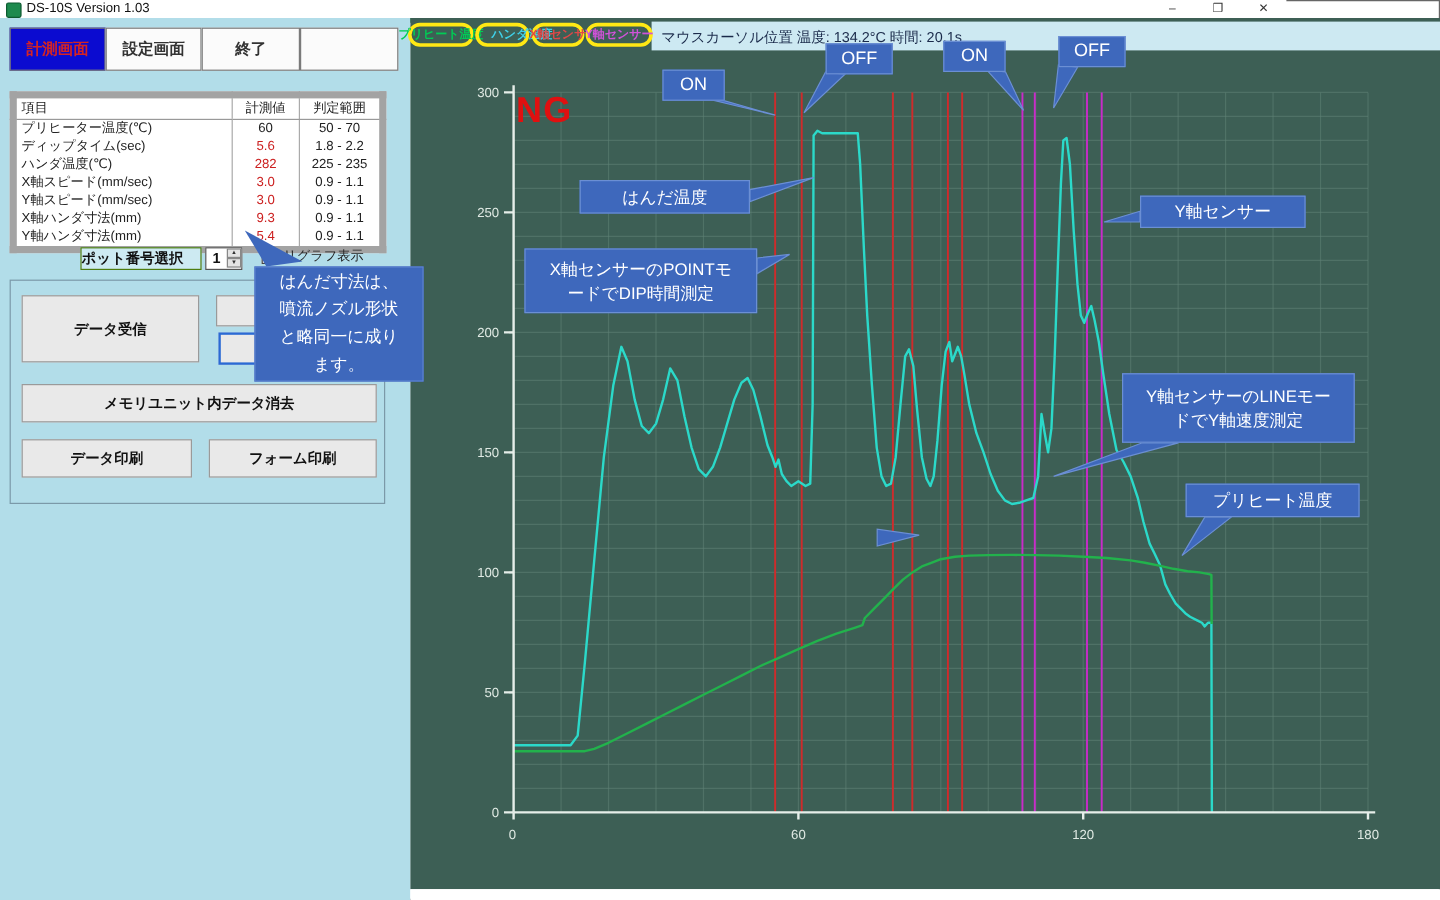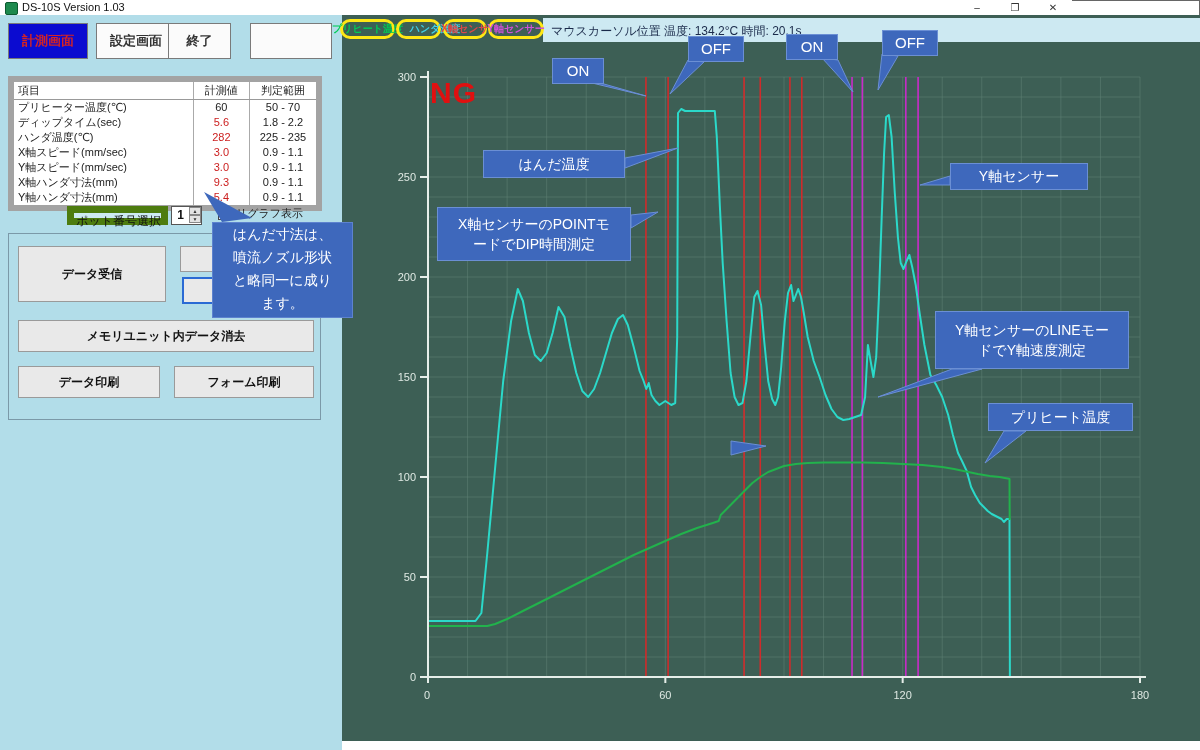--- a/index.html
+++ b/index.html
@@ -18,22 +18,22 @@
   
   .mtable{position:absolute;left:8px;top:76px;width:314px;height:122px;background:#fff;border:6px solid #a3a3a3;
           box-sizing:border-box;border-collapse:collapse;font-size:11px;color:#222;}
   .mtable td{padding:0 4px;height:15px;line-height:15px;white-space:nowrap;}
   .mtable .hdr td{height:17px;border-bottom:1px solid #999;}
   .mtable .c1{width:192px;}
   .mtable .c2{width:52px;text-align:center;border-left:1px solid #aaa;border-right:1px solid #aaa;}
   .mtable .c3{width:62px;text-align:center;}
   .mtable .ng{color:#cc2020;}
   
-  .potlabel{position:absolute;left:67px;top:206px;width:101px;height:19px;border:7px solid #4d7c0f;box-sizing:border-box;
-            font-size:12px;font-weight:normal;color:#111;text-align:right;line-height:17px;background:#cdeaf2;}
+  .potlabel{position:absolute;left:67px;top:206px;width:101px;height:19px;border:1px solid #4d7c0f;box-sizing:border-box;
+            font-size:12px;font-weight:bold;color:#111;text-align:left;line-height:17px;background:#cdeaf2;}
   .spinner{position:absolute;left:171px;top:206px;width:31px;height:19px;background:#fff;border:1px solid #555;box-sizing:border-box;}
   .spinval{position:absolute;left:0;top:0;width:17px;height:17px;font-size:12px;font-weight:bold;text-align:center;line-height:17px;color:#111;}
   .spinbtns{position:absolute;right:0;top:0;width:12px;height:17px;}
   .spinbtns div{height:8px;background:#e4e4e4;border:1px solid #888;box-sizing:border-box;font-size:5px;line-height:7px;text-align:center;color:#333;}
   .checkbox{position:absolute;left:218px;top:207px;width:11px;height:11px;background:#fff;border:1px solid #444;}
   .checklabel{position:absolute;left:236px;top:206px;font-size:11px;color:#222;}
   .groupbox{position:absolute;left:8px;top:233px;width:313px;height:187px;border:1px solid #7b99a8;box-sizing:border-box;}
   .btn{position:absolute;background:#e9e9e9;border:1px solid #9a9a9a;box-sizing:border-box;font-size:12px;font-weight:bold;
        color:#111;text-align:left;display:flex;align-items:center;justify-content:center;}
   .btn.focus{border:2px solid #2a6ad4;}
@@ -71,22 +71,22 @@
     <div class="app-icon"></div>
     <div class="title-text">DS-10S Version 1.03</div>
     <div class="winbtn" style="right:76px;">–</div>
     <div class="winbtn" style="right:38px;">❐</div>
     <div class="winbtn" style="right:0;">✕</div>
   </div>
 
   <div class="leftpanel"></div>
 
   <div class="tab active" style="left:8px;width:80px;">計測画面</div>
-  <div class="tab" style="left:88px;width:80px;margin-left:8px;">設定画面</div>
-  <div class="tab" style="left:168px;width:63px;">終了</div>
+  <div class="tab" style="left:88px;width:80px;">設定画面</div>
+  <div class="tab" style="left:168px;width:82px;">終了</div>
   <div class="tab" style="left:250px;width:82px;"></div>
 
   <table class="mtable">
     <tbody>
         <tr class="hdr">
       <td class="c1">項目</td>
       <td class="c2">計測値</td>
       <td class="c3">判定範囲</td>
     </tr>
     <tr>

